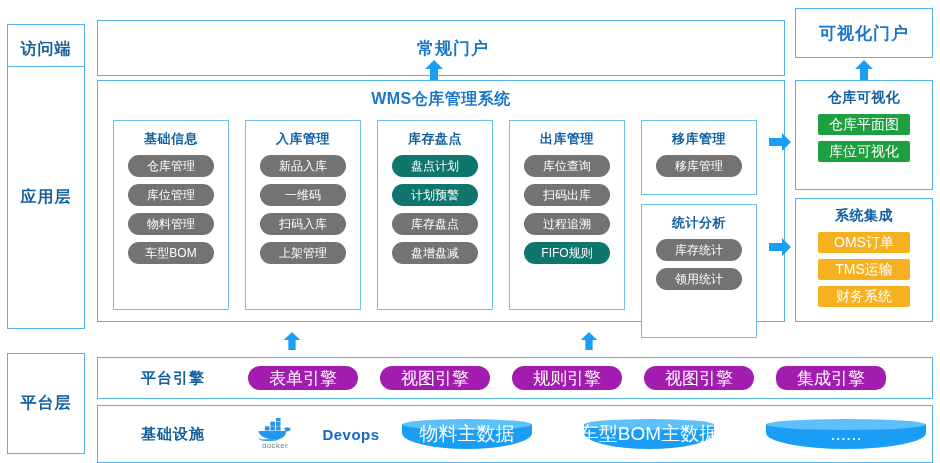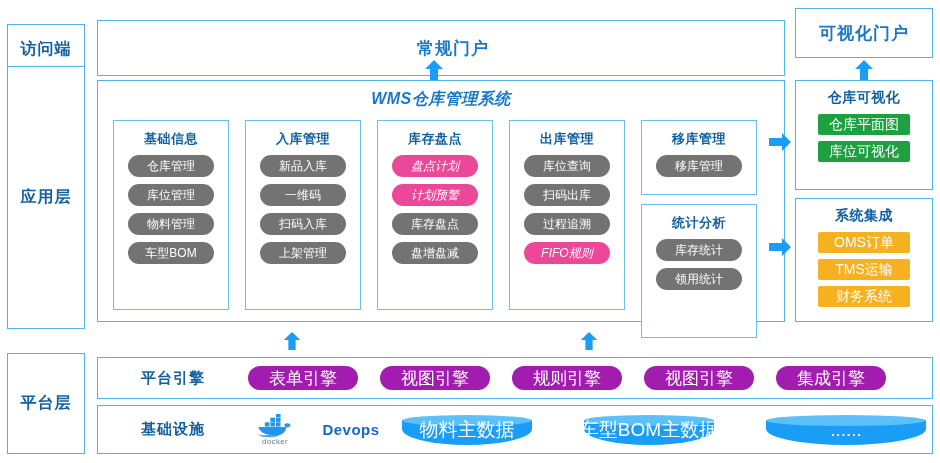--- a/index.html
+++ b/index.html
@@ -21,39 +21,39 @@
   }
   .portal{
     display:flex;align-items:center;justify-content:center;
     font-weight:bold;font-size:17px;color:#1b78c8;letter-spacing:1px;
   }
 
   
   .app-panel{border:1.5px solid #52b3e8;background:#fff;}
   .app-title{
     position:absolute;left:0;right:0;top:8px;text-align:center;
-    font-weight:bold;font-size:16px;color:#1b78c8;letter-spacing:.5px;font-style:italic;
+    font-weight:bold;font-size:16px;color:#1b78c8;letter-spacing:.5px;
   }
 
   
   .module{
     border:1.2px solid #6cc0ee;background:#ffffff;
     display:flex;flex-direction:column;align-items:center;
   }
   .module-title{
     font-weight:bold;font-size:13px;color:#13609f;
     margin-top:9px;margin-bottom:7px;letter-spacing:.5px;
   }
   .pill{
     width:86px;height:22px;border-radius:11px;
     display:flex;align-items:center;justify-content:center;
     font-size:12px;color:#ffffff;margin-bottom:7px;
     background:#737373;white-space:nowrap;
   }
-  .pill.green{background:#ec4899;font-style:italic;}
+  .pill.green{background:#0f766e;}
 
   
   .side-panel{border:1.5px solid #52b3e8;background:#fff;
     display:flex;flex-direction:column;align-items:center;}
   .side-title{
     font-weight:bold;font-size:14px;color:#13609f;
     margin-top:8px;margin-bottom:7px;letter-spacing:.5px;
   }
   .rect{
     width:92px;height:21px;border-radius:2px;
@@ -205,24 +205,24 @@
   <svg class="arr-up" style="left:579px;top:330px;" width="20" height="22" viewBox="0 0 22 22">
     <polygon points="11,1 20,10 15,10 15,21 7,21 7,10 2,10" fill="#1a9ef5"></polygon>
   </svg>
 
   <div class="abs plat-row" style="left:97px;top:357px;width:836px;height:42px;">
     <div class="plat-label">平台引擎</div>
     <div class="engine" style="width:110px;margin-right:22px;">表单引擎</div>
     <div class="engine" style="width:110px;margin-right:22px;">视图引擎</div>
     <div class="engine" style="width:110px;margin-right:22px;">规则引擎</div>
     <div class="engine" style="width:110px;margin-right:22px;">视图引擎</div>
-    <div class="engine" style="width:110px;">集成引擎</div>
-  </div>
-
-  <div class="abs plat-row" style="left:97px;top:405px;width:836px;height:49px;">
+    <div class="engine" style="width:110px;border-radius:10px;">集成引擎</div>
+  </div>
+
+  <div class="abs plat-row" style="left:97px;top:405px;width:836px;height:58px;">
     <div class="plat-label">基础设施</div>
 
     <div class="docker-wrap" style="width:54px;margin-right:10px;">
       <svg width="38" height="24" viewBox="0 0 40 26">
         <rect x="9" y="9" width="5" height="4.6" fill="#2496ed"></rect>
         <rect x="15" y="9" width="5" height="4.6" fill="#2496ed"></rect>
         <rect x="21" y="9" width="5" height="4.6" fill="#2496ed"></rect>
         <rect x="15" y="4" width="5" height="4.6" fill="#2496ed"></rect>
         <rect x="21" y="4" width="5" height="4.6" fill="#2496ed"></rect>
         <rect x="21" y="0" width="5" height="3.6" fill="#2496ed"></rect>

